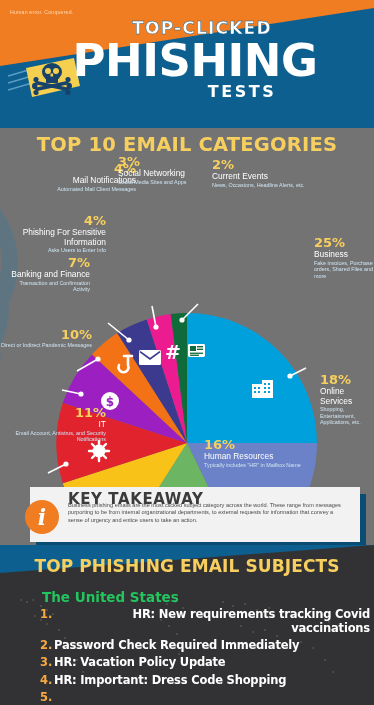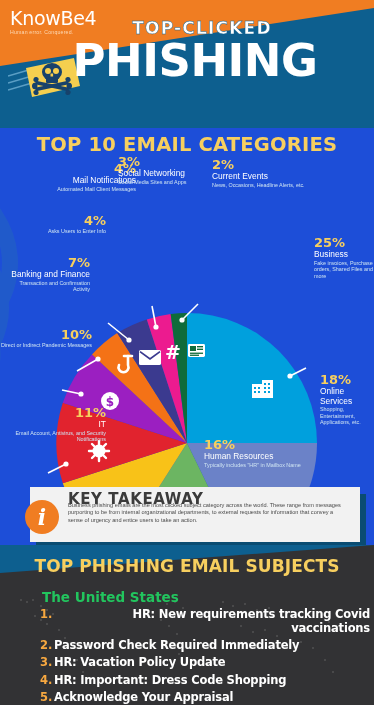--- a/index.html
+++ b/index.html
@@ -25,21 +25,21 @@
   .flag-wrap { position:absolute; left:8px; top:56px; width:78px; height:50px; z-index:4; }
   .title-block { position:absolute; left:0; top:18px; width:374px; text-align:center; z-index:6; }
   .t-top { font-size:17px; font-weight:bold; color:#ffffff; letter-spacing:1.2px; font-family:"DejaVu Sans", sans-serif;
            -webkit-text-stroke:0.4px #0d5f8f; margin-left:30px; }
   .t-mid { font-size:45px; font-weight:bold; color:#ffffff; letter-spacing:-0.5px; line-height:46px;
            font-family:"DejaVu Sans", sans-serif; margin-left:16px; }
   .t-bot { font-size:16px; font-weight:bold; color:#ffffff; letter-spacing:2.5px; margin-left:110px; margin-top:-2px;
            font-family:"DejaVu Sans", sans-serif; }
 
   
-  .mid { position:absolute; left:0; top:128px; width:374px; height:430px; background:#1d4ed8; overflow:hidden; }
+  .mid { position:absolute; left:0; top:128px; width:374px; height:430px; background:#737373; overflow:hidden; }
   .mid-deco { position:absolute; left:-40px; top:35px; width:150px; height:300px; opacity:0.28; }
   .section-title { position:absolute; left:0; top:5px; width:374px; text-align:center;
      font-size:19.5px; font-weight:bold; color:#f7cf5f; letter-spacing:0.2px; font-family:"DejaVu Sans", sans-serif; }
 
   .pie-area { position:absolute; left:0; top:0; width:374px; height:430px; }
 
   
   .lbl { position:absolute; color:#ffffff; }
   .lbl .pct { font-size:13px; font-weight:bold; color:#f7cf5f; font-family:"DejaVu Sans", sans-serif; line-height:14px; }
   .lbl .nm  { font-size:8.4px; color:#ffffff; line-height:9.6px; }
@@ -76,21 +76,20 @@
 </style>
 </head>
 <body>
 
 <div id="page">
 
   <div class="header">
     <div class="header-orange"></div>
 
     <div class="logo">
-      <div class="logo-main">KnowBe4</div>
       <div class="logo-sub">Human error. Conquered.</div>
     </div>
 
     <div class="flag-wrap">
       <svg width="78" height="50" viewBox="0 0 78 50">
         <g stroke="#5a9ec4" stroke-width="1.6" fill="none">
           <line x1="0" y1="20" x2="24" y2="13"></line>
           <line x1="0" y1="27" x2="24" y2="20"></line>
           <line x1="0" y1="34" x2="24" y2="27"></line>
         </g>
@@ -115,20 +114,21 @@
             <circle cx="17" cy="-3" r="2.6"></circle>
               <circle cx="17" cy="3" r="2.6"></circle>
           </g>
         </g>
       </svg>
     </div>
 
     <div class="title-block">
       <div class="t-top">TOP-CLICKED</div>
       <div class="t-mid">PHISHING</div>
+      <div class="t-bot">TESTS</div>
     </div>
   </div>
 
   <div class="mid">
 
     <svg class="mid-deco" viewBox="0 0 150 300">
       <path d="M-10 10 C 70 60, 70 140, -10 190" stroke="#2b7ba8" stroke-width="16" fill="none"></path>
       <path d="M-10 60 C 60 110, 60 180, -10 230" stroke="#2b7ba8" stroke-width="13" fill="none"></path>
       <path d="M-10 120 C 50 160, 50 220, -10 265" stroke="#2b7ba8" stroke-width="11" fill="none"></path>
     </svg>
@@ -292,20 +292,21 @@
     </div>
 
     <div class="lbl r" style="left:212px; top:30px; width:120px;">
       <div class="pct">2%</div>
       <div class="nm">Current Events</div>
       <div class="sub">News, Occasions, Headline Alerts, etc.</div>
     </div>
 
     <div class="lbl l" style="left:2px; top:86px; width:104px;">
       <div class="pct">4%</div>
+      <div class="nm">Phishing For Sensitive Information</div>
       <div class="sub">Asks Users to Enter Info</div>
     </div>
 
     <div class="lbl l" style="left:6px; top:128px; width:84px;">
       <div class="pct">7%</div>
       <div class="nm">Banking and Finance</div>
       <div class="sub">Transaction and Confirmation Activity</div>
     </div>
 
     <div class="lbl c" style="left:0px; top:200px; width:92px;">
@@ -410,18 +411,17 @@
         <div class="subj">
           <span class="subj-n">3.</span>
           <span class="subj-t">HR: Vacation Policy Update</span>
         </div>
         <div class="subj">
           <span class="subj-n">4.</span>
           <span class="subj-t">HR: Important: Dress Code Shopping</span>
         </div>
         <div class="subj">
           <span class="subj-n">5.</span>
-          <span class="subj-t">Acknowledge Your Appraisal</span>
         </div>
       </div>
   </div>
 
 </div>
 
 </body></html>

